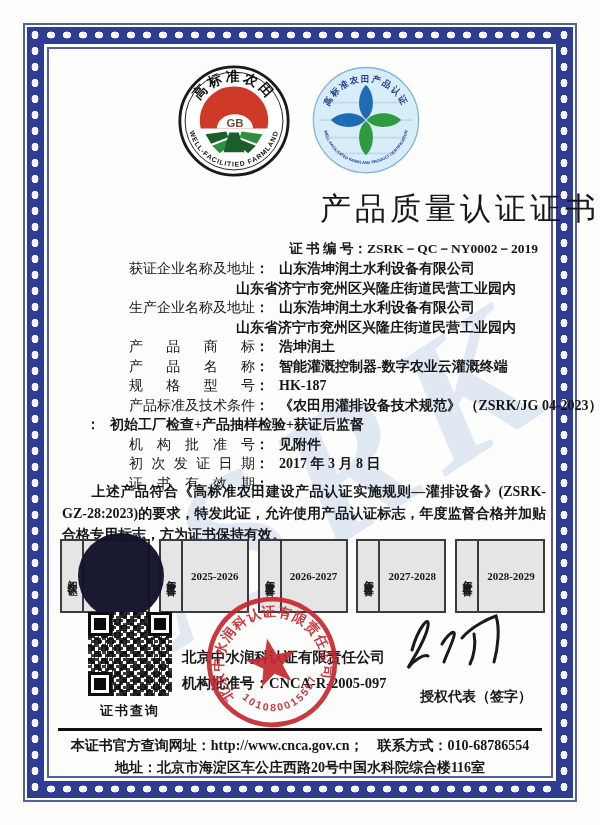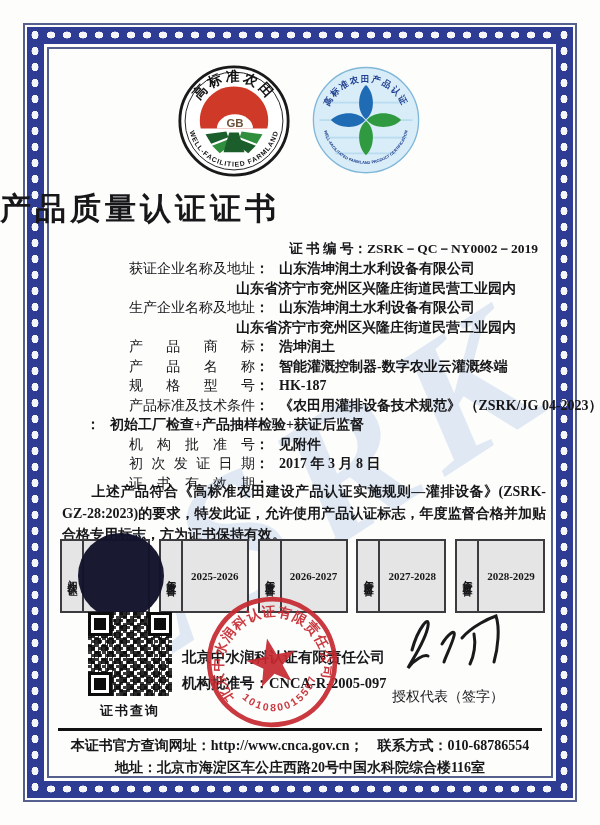--- a/index.html
+++ b/index.html
@@ -27,22 +27,22 @@
     font-size:185px; font-style:italic; font-weight:bold; letter-spacing:18px;
     color:rgba(158,188,221,0.30); transform:rotate(-33deg); z-index:0;
     font-family:"Liberation Serif",serif; pointer-events:none;
   }
 
   
   .logos{position:absolute; top:64px; left:0; width:100%; display:flex; justify-content:center; gap:18px; z-index:1;}
   .logo{width:114px; height:114px;}
 
   
-  .title{position:absolute; top:188px; left:0; width:100%; text-align:left;
-    font-size:31px; font-weight:bold; letter-spacing:4px; z-index:1;
+  .title{position:absolute; top:188px; left:0; width:100%; text-align:right;
+    font-size:31px; font-weight:normal; letter-spacing:4px; z-index:1;
     font-family:"Liberation Sans","DejaVu Sans",sans-serif;}
   .certno{position:absolute; top:240px; right:62px; font-size:13.5px; font-weight:bold; z-index:1;}
 
   
   .fields{position:absolute; top:259px; left:86px; right:52px; z-index:1; font-size:14px; line-height:19.5px;}
   .row{display:flex; white-space:nowrap;}
   .jlbl{display:inline-block; width:126px; text-align:justify; text-align-last:justify; font-weight:normal;margin-left:43px;}
   .colon{font-weight:bold;}
   .val{margin-left:10px; font-weight:600;}
   .row.cont{padding-left:140px;}
@@ -71,22 +71,22 @@
   .finder::after{content:""; position:absolute; inset:3px; background:#0c0c0c;}
   .finder.tl{left:0; top:0;} .finder.tr{right:0; top:0;} .finder.bl{left:0; bottom:0;}
   .qr-caption{margin-top:6px; text-align:center; font-size:13px; font-weight:bold; letter-spacing:2px;}
 
   .company{position:absolute; left:182px; top:644px; z-index:1; font-size:14.5px; font-weight:bold; line-height:26px;}
 
   .seal{position:absolute; left:204px; top:592px; width:136px; height:140px; z-index:2;
     transform:rotate(-12deg); opacity:.92; pointer-events:none;}
 
   .sign{position:absolute; left:398px; top:604px; width:122px; height:72px; z-index:2;}
-  .sign-caption{position:absolute; left:392px; top:688px; width:140px; text-align:left;
-    font-size:14px; font-weight:normal; z-index:1;}
+  .sign-caption{position:absolute; left:392px; top:688px; width:140px; text-align:right;
+    font-size:14px; font-weight:bold; z-index:1;}
 
   .divider{position:absolute; top:728px; left:58px; right:58px; height:3px; background:#111; z-index:1;}
   .footer{position:absolute; top:735px; left:50px; right:50px; text-align:center; z-index:1;
     font-size:14px; font-weight:bold; line-height:22px;}
 </style>
 </head>
 <body>
 
 <div class="paper">
 

